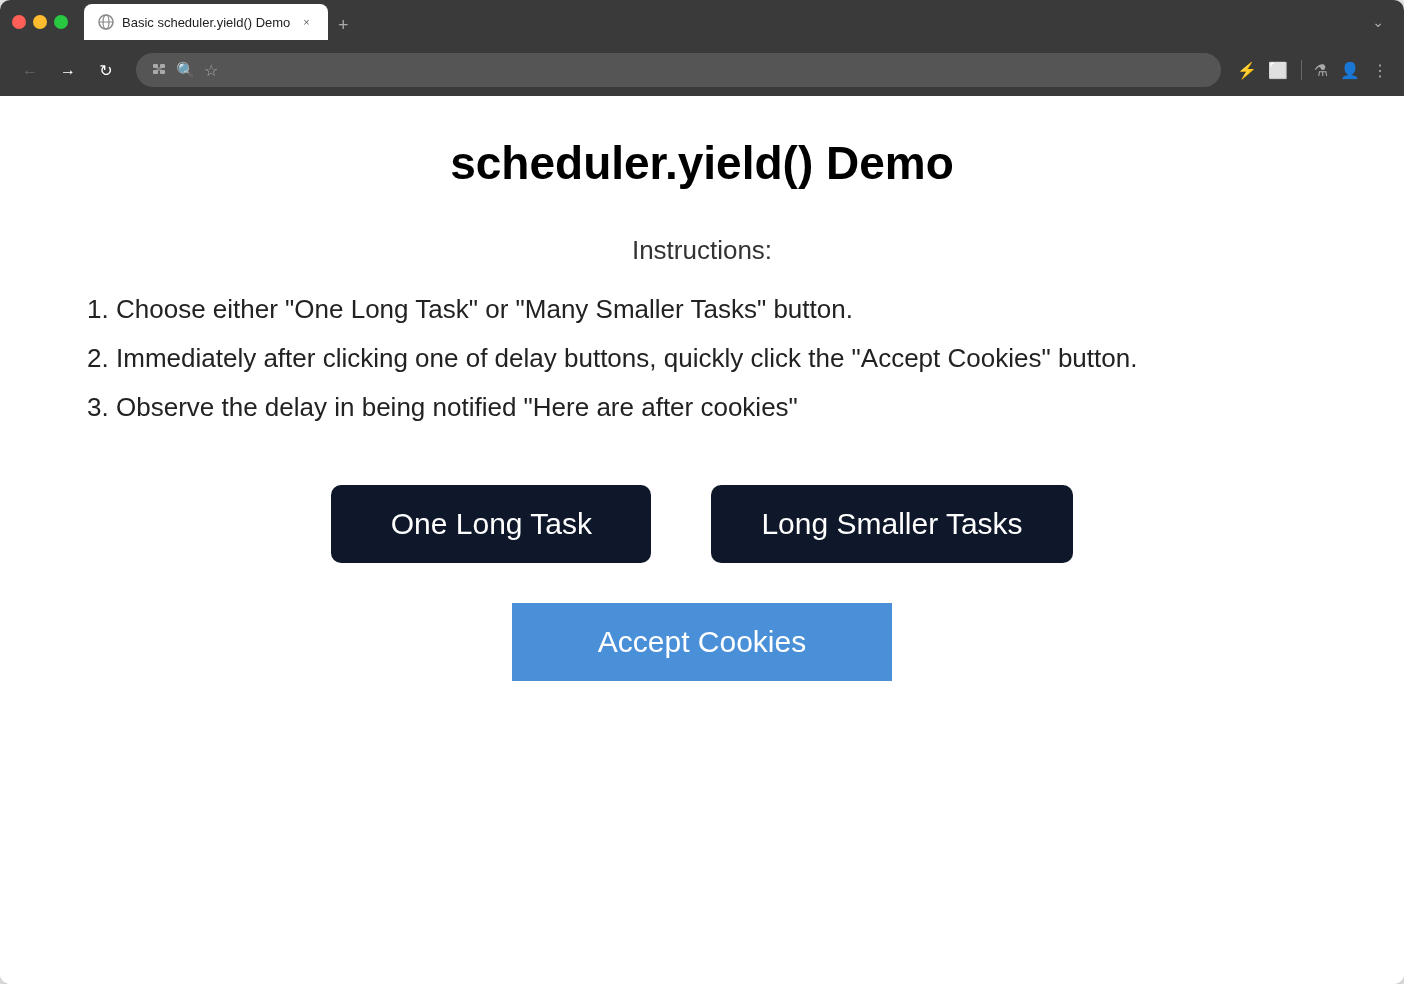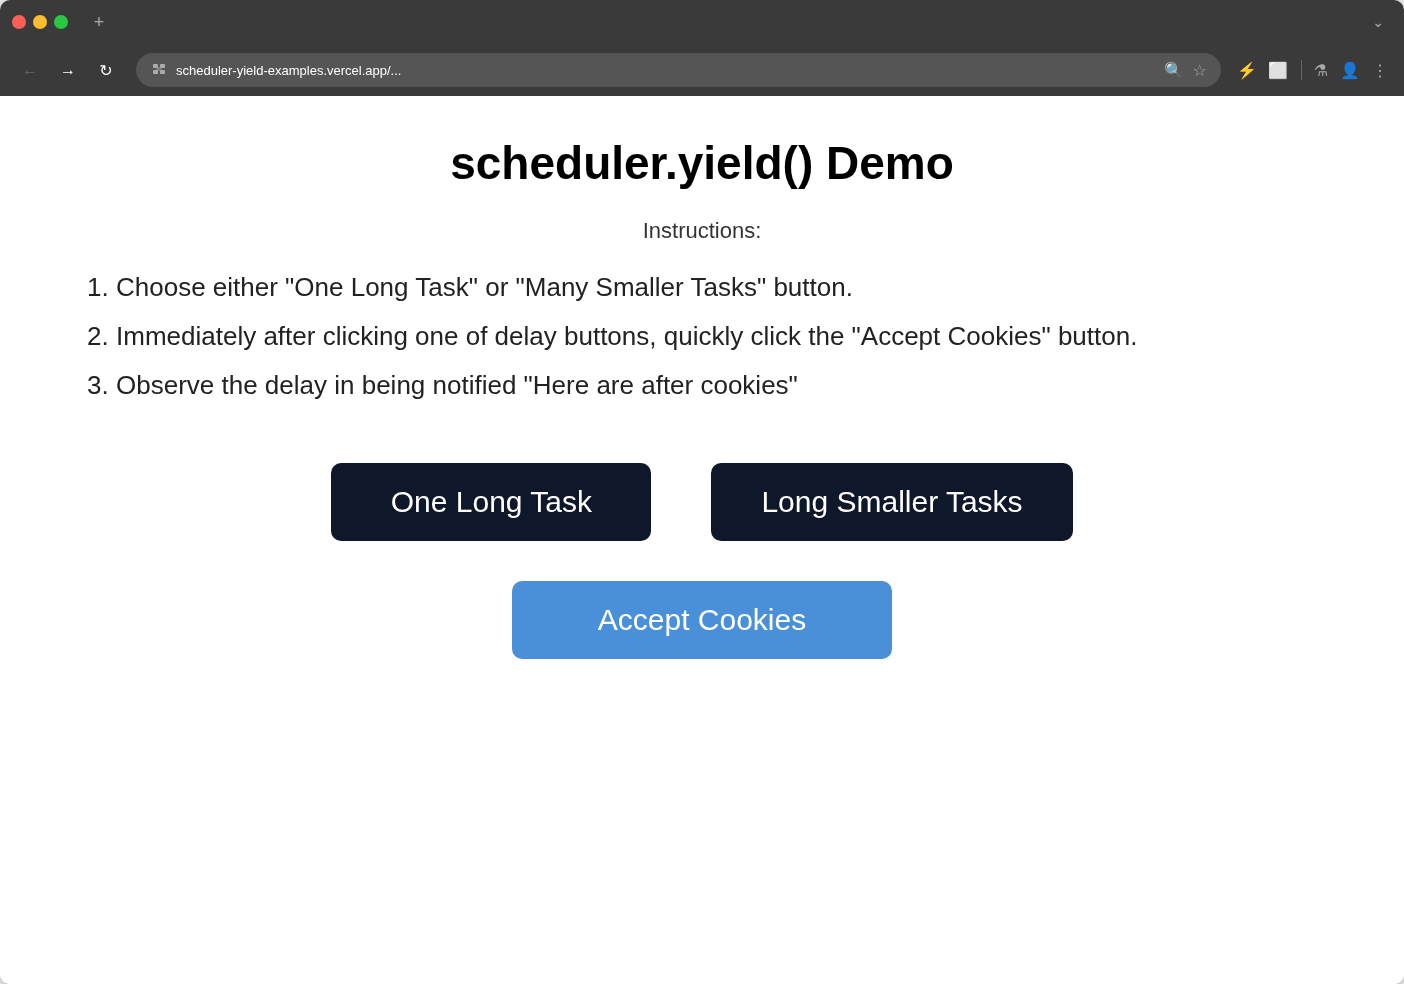--- a/index.html
+++ b/index.html
@@ -201,26 +201,26 @@
       display: flex;
       flex-direction: column;
       align-items: center;
       padding: 40px 80px 60px;
     }
 
     .page-title {
       font-size: 46px;
       font-weight: 900;
       color: #000;
-      margin-bottom: 28px;
+      margin-bottom: 45px;
       text-align: left;
     }
 
     .instructions-label {
-      font-size: 22px;
+      font-size: 26px;
       color: #333;
       margin-bottom: 24px;
       text-align: right;
     }
 
     .instructions-list {
       list-style: decimal;
       padding-left: 36px;
       margin-bottom: 48px;
       align-self: flex-start;
@@ -252,21 +252,21 @@
       padding: 22px 50px;
       cursor: pointer;
       min-width: 320px;
       text-align: center;
     }
 
     .btn-blue {
       background: #4a90d9;
       color: #fff;
       border: none;
-      border-radius: 10px;
+      border-radius: 0;
       font-size: 30px;
       font-weight: 500;
       padding: 22px 60px;
       cursor: pointer;
       min-width: 380px;
       text-align: center;
     }
 
     .accept-cookies-row {
       display: flex;
@@ -279,41 +279,49 @@
 
 <div class="browser-window">
 
   <div class="title-bar">
     <div class="traffic-lights">
       <div class="traffic-light red"></div>
       <div class="traffic-light yellow"></div>
       <div class="traffic-light green"></div>
     </div>
     <div class="tab-bar">
+      <div class="tab">
+        <svg class="tab-globe-icon" viewBox="0 0 16 16" fill="none" xmlns="http://www.w3.org/2000/svg">
+          <circle cx="8" cy="8" r="7" stroke="#888" stroke-width="1.5"></circle>
+          <ellipse cx="8" cy="8" rx="3" ry="7" stroke="#888" stroke-width="1.2"></ellipse>
+          <line x1="1" y1="8" x2="15" y2="8" stroke="#888" stroke-width="1.2"></line>
+        </svg>
+        <span class="tab-title">Basic scheduler.yield() Demo</span>
+        <span class="tab-close">×</span>
+      </div>
       <div class="new-tab-btn">+</div>
     </div>
     <div class="toolbar-expand">⌄</div>
   </div>
 
   <div class="nav-bar">
     <div class="nav-btn disabled">←</div>
     <div class="nav-btn active">→</div>
     <div class="nav-btn active">↻</div>
 
     <div class="address-bar">
       <div class="address-bar-privacy-icon">
         <svg width="16" height="16" viewBox="0 0 16 16" fill="none">
           <rect x="2" y="2" width="5" height="4" rx="1" fill="#aaa"></rect>
           <rect x="9" y="2" width="5" height="4" rx="1" fill="#aaa"></rect>
           <rect x="2" y="8" width="5" height="4" rx="1" fill="#aaa"></rect>
           <rect x="9" y="8" width="5" height="4" rx="1" fill="#aaa"></rect>
           <rect x="5.5" y="5" width="5" height="4" rx="1" fill="#aaa" opacity="0.5"></rect>
         </svg>
       </div>
-      <span class="address-text">scheduler-yield-examples.vercel.app/...</span>
       <div class="nav-icon">🔍</div>
       <div class="nav-icon">☆</div>
     </div>
 
     <div class="nav-icons">
       <div class="nav-icon blue">⚡</div>
       <div class="nav-icon">⬜</div>
       <div class="nav-divider"></div>
       <div class="nav-icon">⚗</div>
       <div class="nav-icon">👤</div>

